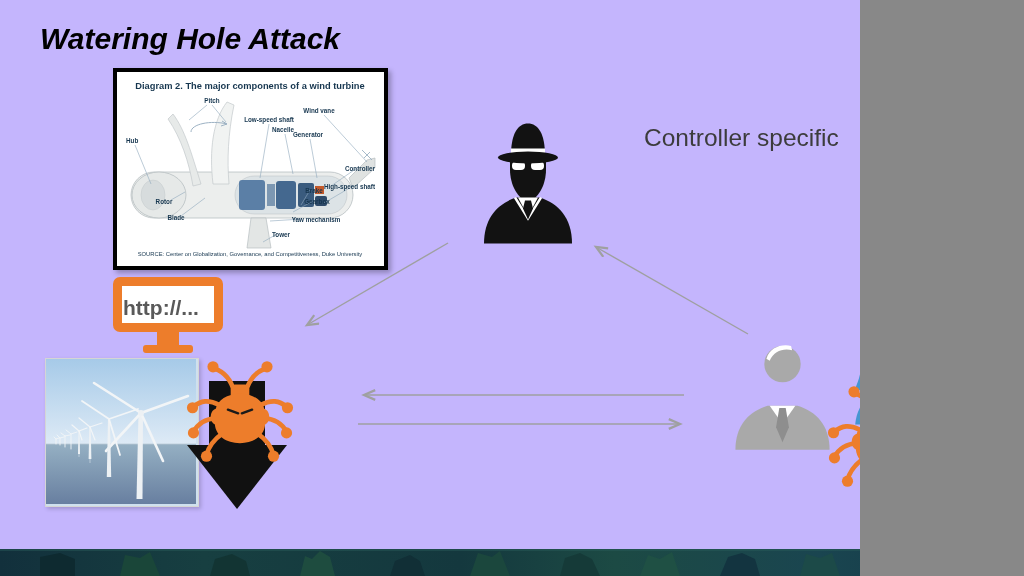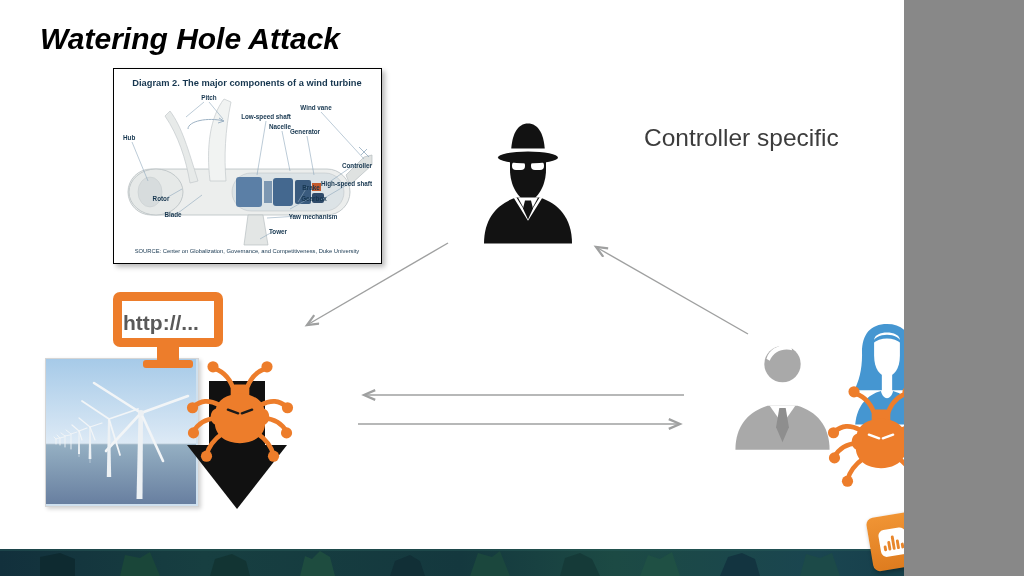--- a/index.html
+++ b/index.html
@@ -1,40 +1,40 @@
 <!DOCTYPE html>
 <html><head>
 <meta charset="utf-8">
 <style>
   html,body{margin:0;padding:0;background:#888;}
   .slide{
-    position:relative;width:860px;height:576px;background:#ffffff;
-    overflow:hidden;font-family:"Liberation Sans",sans-serif;padding-left:44px;
+    position:relative;width:860px;height:576px;background:#c4b5fd;
+    overflow:hidden;font-family:"Liberation Sans",sans-serif;
   }
   .title{
     position:absolute;left:40px;top:22px;margin:0;
     font-size:30px;font-weight:bold;font-style:italic;color:#000;
     letter-spacing:0px;
   }
   .turbine-diagram{
     position:absolute;left:113px;top:68px;width:267px;height:194px;margin:0;
-    background:#fff;border:1px solid #000000;
+    background:#fff;border:4px solid #000000;
     box-shadow:3px 3px 5px rgba(0,0,0,0.28);
   }
   .spy{position:absolute;left:478px;top:113px;width:100px;height:131px;}
   .caption{
     position:absolute;left:644px;top:123px;width:280px;
     font-size:24.5px;line-height:30px;color:#3c3c3c;
   }
   .arrows{position:absolute;left:0;top:0;width:1024px;height:576px;z-index:1;pointer-events:none;}
   .photo{
     position:absolute;left:45px;top:358px;width:152px;height:147px;
     border:1px solid #d5d5d5;box-shadow:2px 2px 4px rgba(0,0,0,0.18);z-index:2;background:#cfe0ee;
   }
-  .monitor{position:absolute;left:112px;top:291px;width:114px;height:80px;z-index:3;}
+  .monitor{position:absolute;left:112px;top:276px;width:114px;height:80px;z-index:3;}
   .down-arrow{position:absolute;left:187px;top:381px;width:100px;height:128px;z-index:4;}
   .bug-left{position:absolute;left:184px;top:351px;width:112px;height:121px;z-index:5;}
   .man{position:absolute;left:729px;top:337px;width:107px;height:113px;z-index:2;}
   .woman{position:absolute;left:844px;top:321px;width:86px;height:104px;z-index:3;}
   .bug-right{position:absolute;left:825px;top:376px;width:112px;height:121px;z-index:4;}
   .footer-strip{position:absolute;left:0;bottom:0;width:1024px;height:27px;z-index:1;}
   .pan-logo{
     position:absolute;left:869px;top:508px;width:128px;height:54px;z-index:6;
     transform:rotate(-9.5deg);border-radius:7px;
     background:linear-gradient(180deg,#F09434,#DE7C1F);

